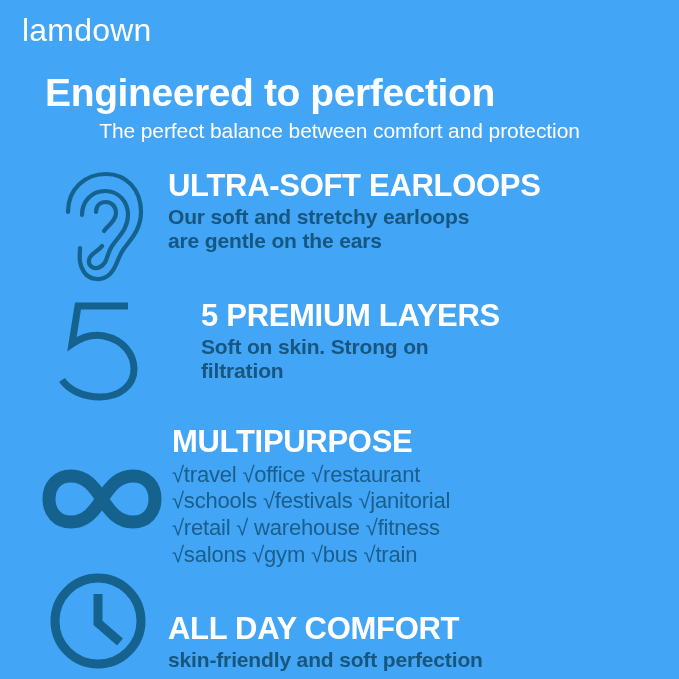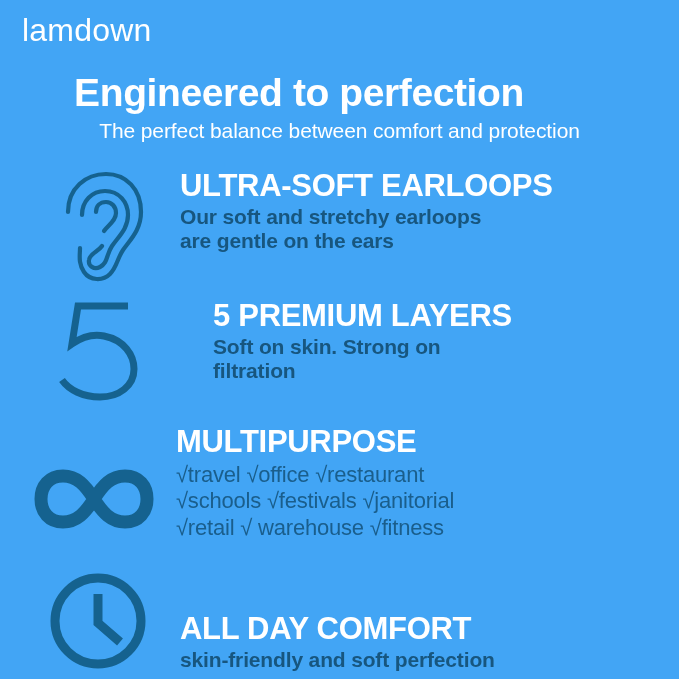--- a/index.html
+++ b/index.html
@@ -34,21 +34,20 @@
     position: absolute;
     left: 0;
     top: 72px;
     width: 540px;
     text-align: center;
     font-size: 39px;
     font-weight: 700;
     color: #ffffff;
     letter-spacing: -0.4px;
     line-height: 1.08;
-    padding-left: 29px;
   }
   .subhead {
     position: absolute;
     left: 0;
     top: 119px;
     width: 679px;
     text-align: center;
     font-size: 21px;
     font-weight: 400;
     color: #ffffff;
@@ -65,21 +64,20 @@
   .icon-cell {
     width: 140px;
     flex: 0 0 140px;
     display: flex;
     align-items: center;
     justify-content: center;
   }
   .text-cell {
     flex: 1 1 auto;
     padding-top: 2px;
-    margin-left: 12px;
   }
   .f-title {
     font-size: 31px;
     font-weight: 700;
     color: #ffffff;
     line-height: 1.02;
     letter-spacing: -0.3px;
     margin: 0;
     white-space: nowrap;
   }
@@ -99,21 +97,21 @@
     color: #1A5E8C;
     line-height: 1.22;
     letter-spacing: -0.2px;
     margin: 4px 0 0 0;
   }
   .check-list .ln { display: block; white-space: nowrap; }
 
   
   #row-earloops    { left: 28px; top: 168px;  width: 640px; }
   #row-layers      { left: 28px; top: 298px;  width: 640px; gap: 33px; }
-  #row-multi       { left: 24px; top: 424px;  width: 640px; }
+  #row-multi       { left: 32px; top: 424px;  width: 640px; }
   #row-comfort     { left: 28px; top: 566px;  width: 640px; align-items: flex-end; }
 
   #row-multi .icon-cell { padding-top: 40px; }
   #row-comfort .icon-cell { padding-top: 4px; }
   #row-layers .icon-cell { padding-top: 0px; }
   #row-earloops .icon-cell { padding-top: 0px; }
 
   svg { display: block; overflow: visible; }
 </style>
 </head>
@@ -166,20 +164,21 @@
                  C44 58, 52 49, 61 35 C70 21, 78 12, 92 12 C106 12, 114 22, 114 35
                  C114 48, 106 58, 92 58 C78 58, 70 49, 61 35 Z"></path>
       </svg>
     </div>
     <div class="text-cell">
       <div class="f-title">MULTIPURPOSE</div>
       <div class="check-list">
         <span class="ln">√travel √office √restaurant</span>
         <span class="ln">√schools √festivals √janitorial</span>
         <span class="ln">√retail √ warehouse  √fitness</span>
+        <span class="ln">√salons √gym √bus √train</span>
       </div>
     </div>
   </div>
 
   <div class="feature" id="row-comfort">
     <div class="icon-cell">
       <svg width="102" height="102" viewBox="0 0 102 102" fill="none" stroke="#15628F" stroke-linecap="butt" stroke-linejoin="miter">
         <circle cx="51" cy="51" r="43" stroke-width="9"></circle>
         <path d="M51 24 V53 L73 72" stroke-width="9"></path>
       </svg>

